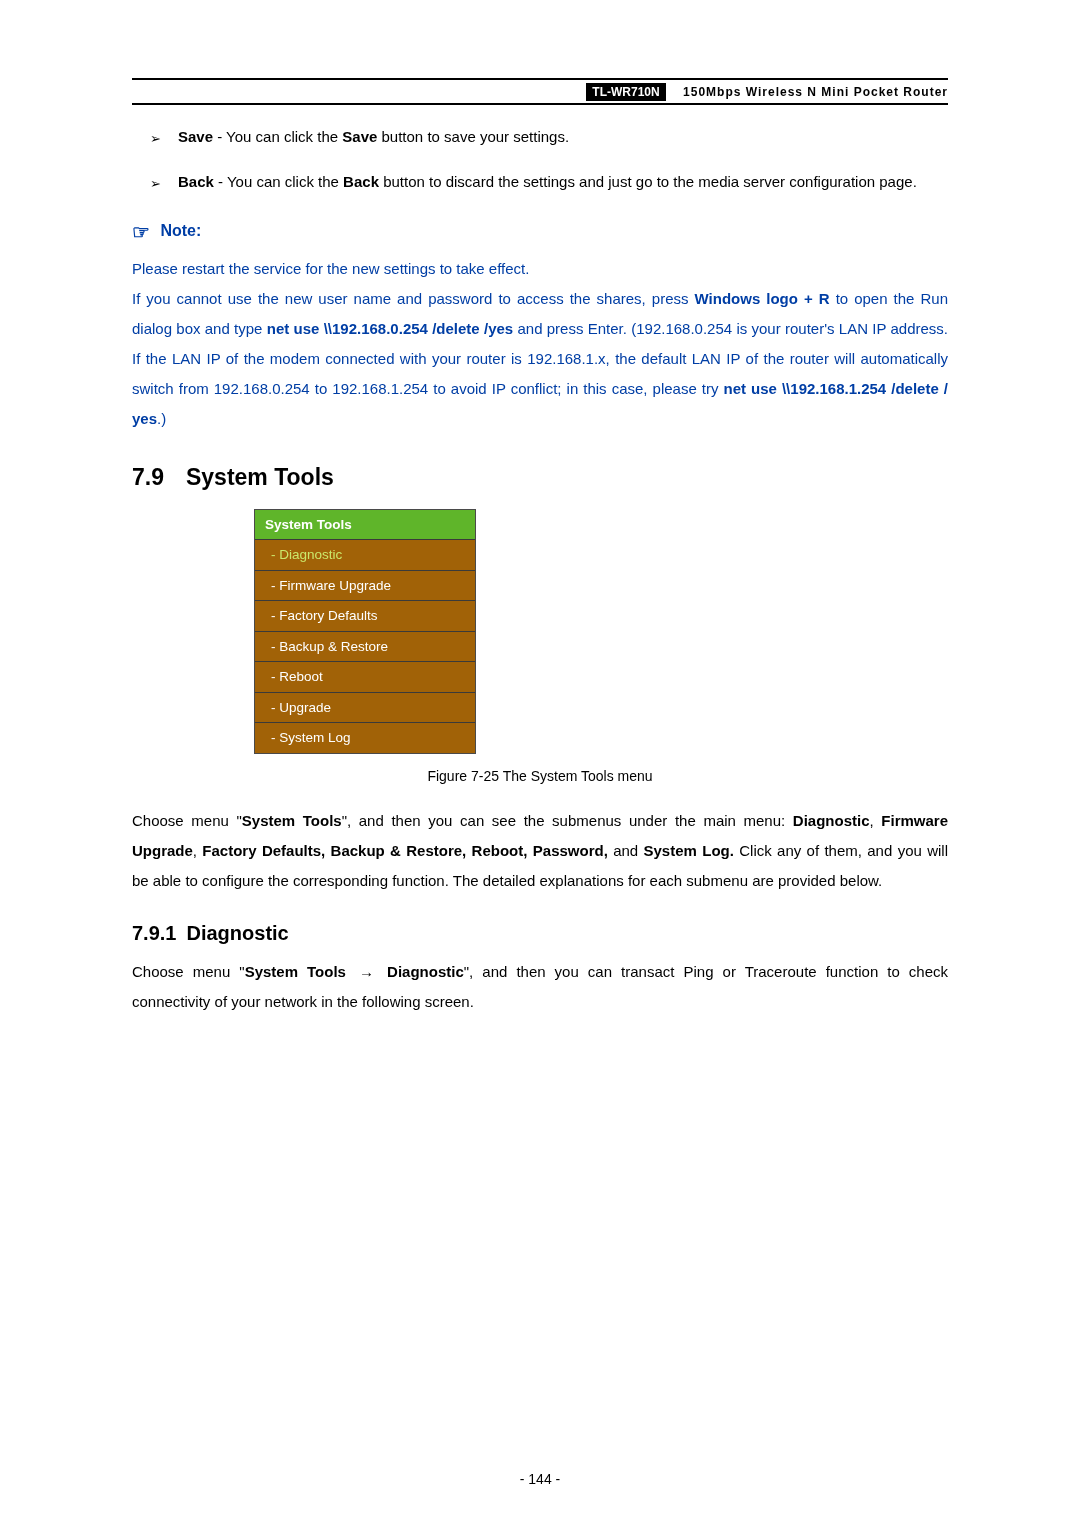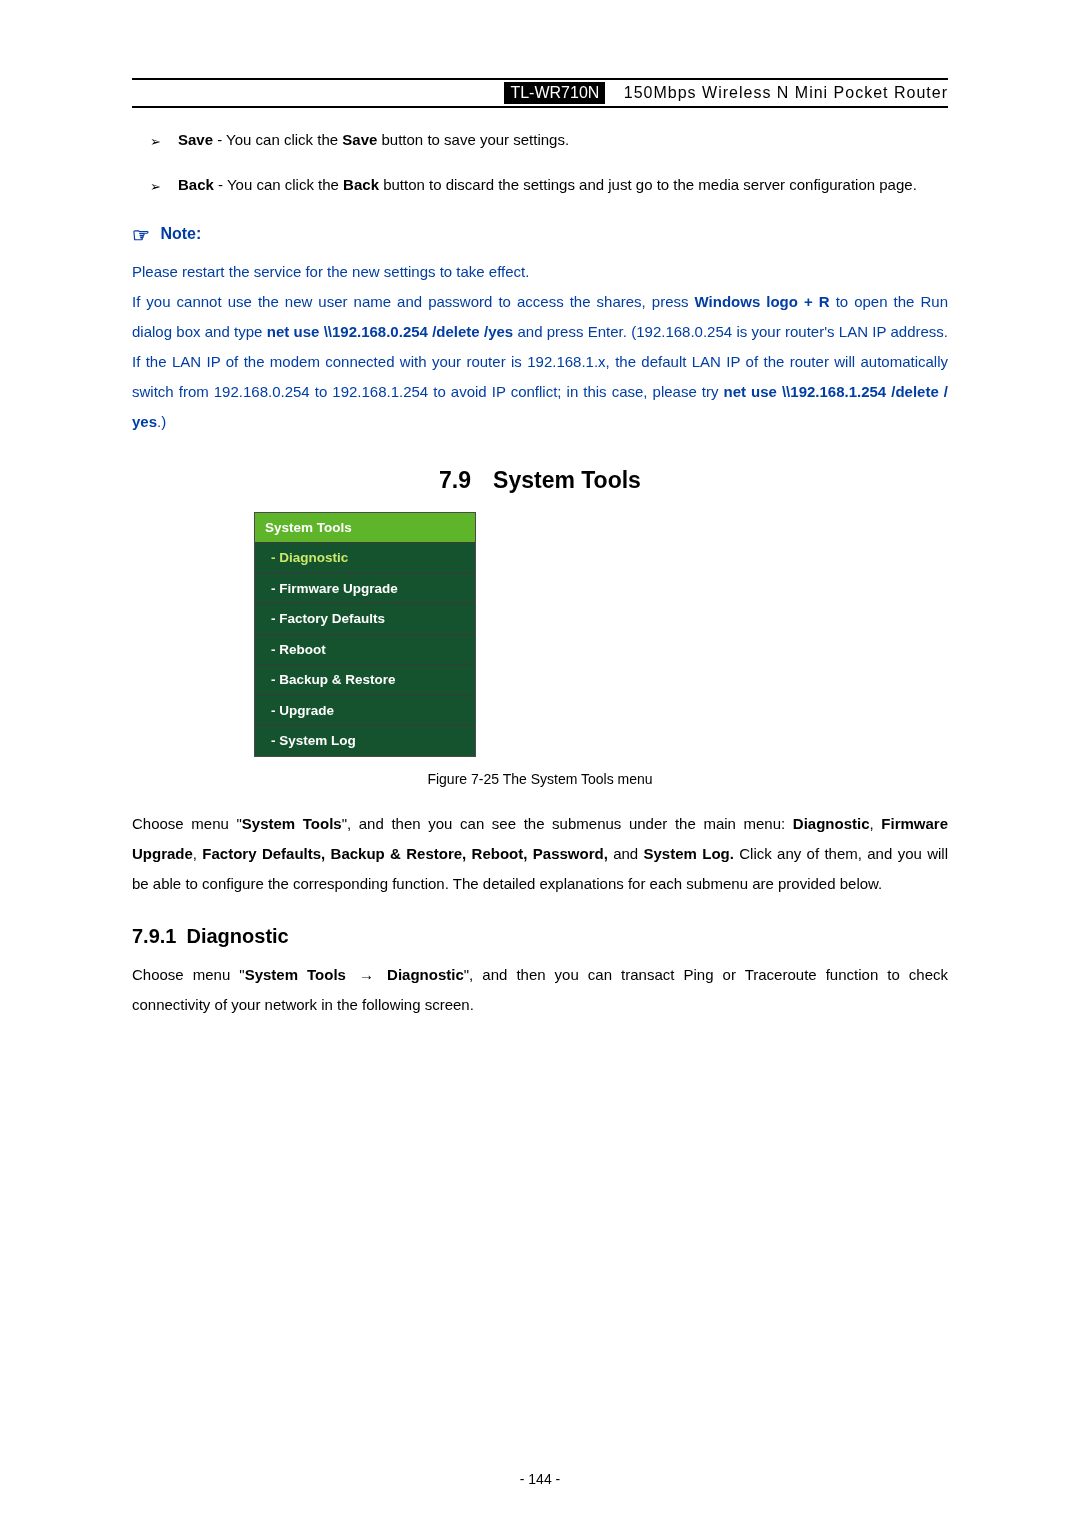--- a/index.html
+++ b/index.html
@@ -20,22 +20,22 @@
   }
   .header-band {
     border-top: 2px solid #000;
     border-bottom: 2px solid #000;
     padding: 2px 0;
     margin-bottom: 18px;
     text-align: right;
   }
   .hb-inner {
     display: inline-block;
-    font-weight: normal;
-    font-size: 16px;
+    font-weight: bold;
+    font-size: 12px;
   }
   .hb-model {
     background: #000;
     color: #fff;
     padding: 2px 6px;
     display: inline-block;
   }
   .hb-desc {
     padding: 2px 0 2px 14px;
     display: inline-block;
@@ -75,41 +75,40 @@
     line-height: 2.0;
     font-size: 15px;
     text-align: justify;
     margin-bottom: 26px;
   }
   .bold { font-weight: bold; }
   .sec-h2 {
     font-weight: bold;
     font-size: 23px;
     margin: 30px 0 18px 0;
-    text-align: center;
   }
   .sec-num { padding-right: 22px; }
   .menu-box {
     margin: 6px 0 6px 122px;
     width: 220px;
     border: 1px solid #4a4a4a;
     font-family: Arial, Helvetica, sans-serif;
     font-size: 13.5px;
     line-height: 1;
   }
   .menu-title {
     background: #5fb52a;
     color: #fff;
     font-weight: bold;
     padding: 8px 10px;
   }
   .menu-item {
-    background: #14532d;
+    background: #a16207;
     color: #fff;
-    font-weight: bold;
+    font-weight: normal;
     padding: 8px 10px 8px 16px;
     border-top: 1px solid #3a3a3a;
   }
   .menu-item.active {
     color: #cbe86b;
   }
   .fig-caption {
     text-align: center;
     font-size: 14px;
     margin: 14px 0 22px 0;
@@ -176,22 +175,22 @@
 
   <div class="sec-h2">
     <span class="sec-num">7.9</span><span>System Tools</span>
   </div>
 
   <div class="menu-box">
     <div class="menu-title">System Tools</div>
     <div class="menu-item active">- <span>Diagnostic</span></div>
     <div class="menu-item">- <span>Firmware Upgrade</span></div>
     <div class="menu-item">- <span>Factory Defaults</span></div>
+    <div class="menu-item">- <span>Backup &amp; Restore</span></div>
     <div class="menu-item">- <span>Reboot</span></div>
-    <div class="menu-item">- <span>Backup &amp; Restore</span></div>
     <div class="menu-item">- <span>Upgrade</span></div>
     <div class="menu-item">- <span>System Log</span></div>
   </div>
 
   <div class="fig-caption">Figure 7-25 The System Tools menu</div>
 
   <div class="para">
     <span>Choose menu "</span><span class="bold">System Tools</span><span>", and then you can see the submenus under the main menu: </span><span class="bold">Diagnostic</span><span>, </span><span class="bold">Firmware Upgrade</span><span>, </span><span class="bold">Factory Defaults, Backup &amp; Restore, Reboot, Password,</span><span> and </span><span class="bold">System Log.</span><span> Click any of them, and you will be able to configure the corresponding function. The detailed explanations for each submenu are provided below.</span>
   </div>
 

